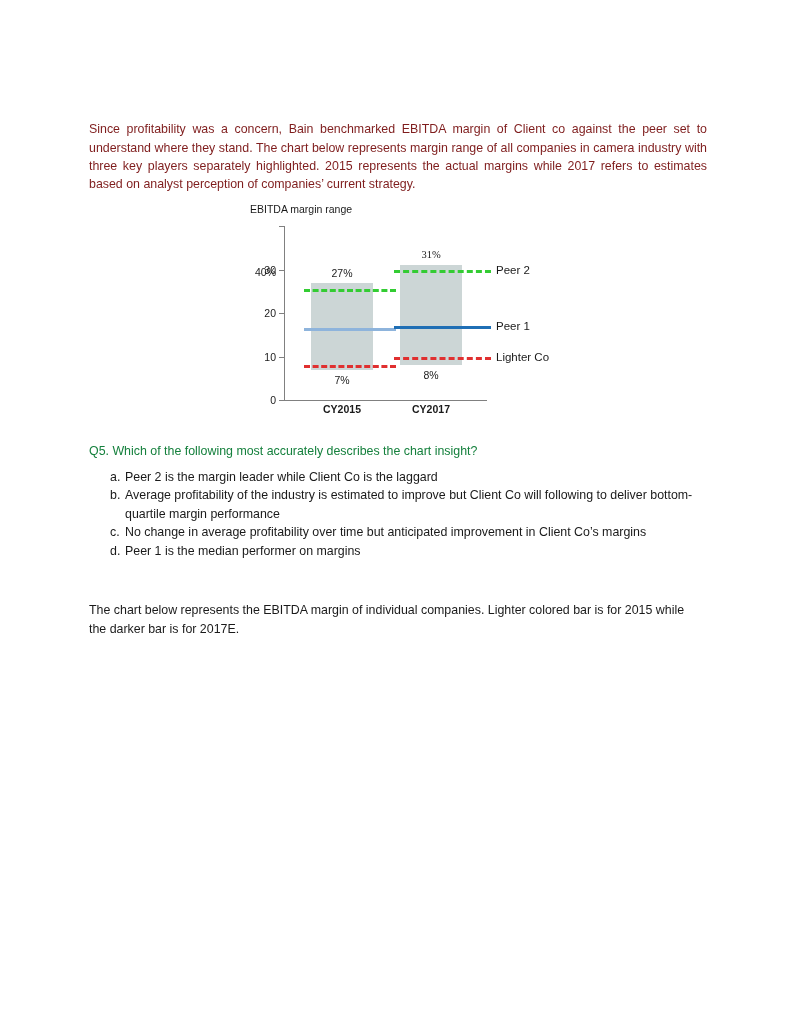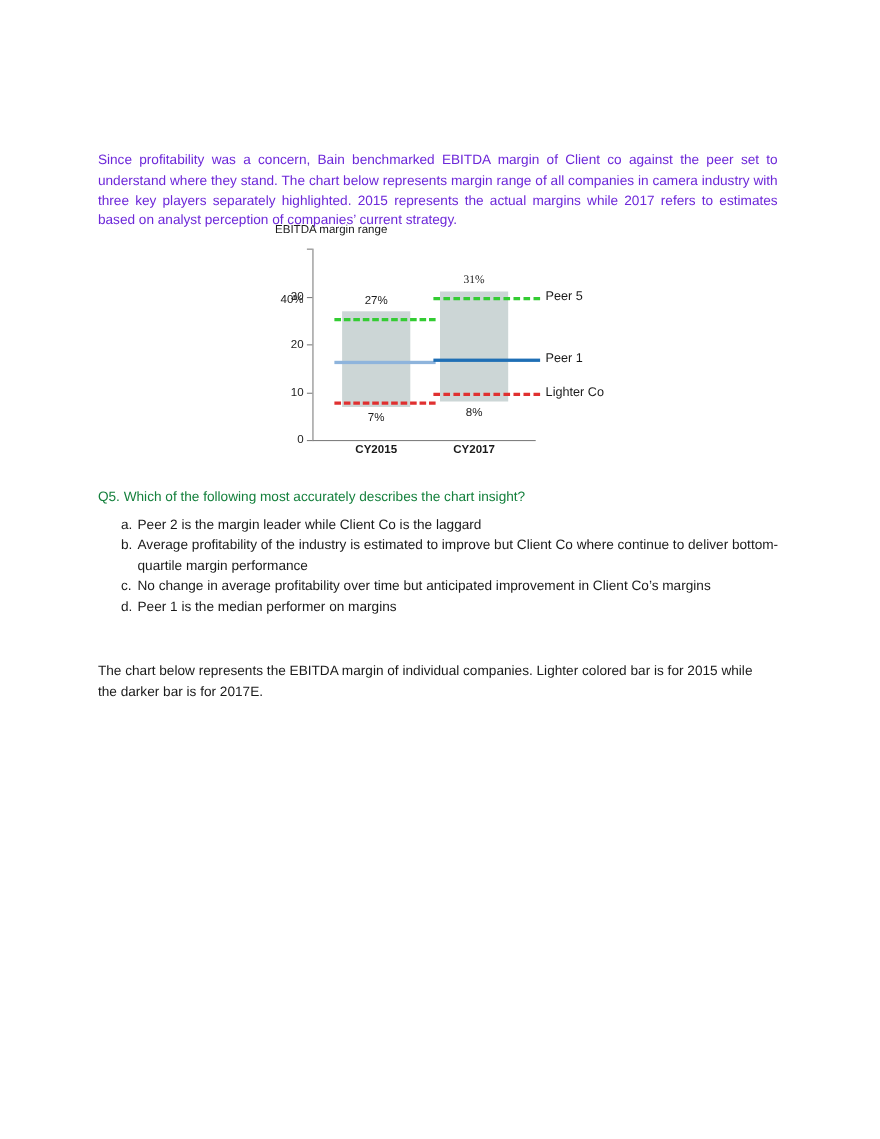--- a/index.html
+++ b/index.html
@@ -21,26 +21,26 @@
     left: 0; top: 0;
     width: 800px;
     height: 1035px;
     background: #ffffff;
   }
 
   
   .intro {
     position: absolute;
     left: 89px;
-    top: 124px;
+    top: 108px;
     width: 618px;
     font-size: 12.4px;
     line-height: 18.2px;
     text-align: justify;
-    color: #6d28d9;
+    color: #7f1d1d;
   }
 
   .question-block {
     position: absolute;
     left: 89px;
     top: 442px;
     width: 620px;
   }
   .question-stem {
     font-size: 12.4px;
@@ -210,38 +210,38 @@
           <div class="value-label" style="left: 96px; top: 170.55px;">7%</div>
           <div class="range-bar" style="left: 154px; top: 62.15px; width: 62px; height: 100.05px; background: rgb(204, 214, 214);"></div>
           <div class="value-label" style="left: 185px; top: 46.15px; font-family: Liberation Serif, serif;">31%</div>
           <div class="value-label" style="left: 185px; top: 166.2px;">8%</div>
           <div class="ref-line dashed" style="left: 58px; width: 92px; top: 86.075px; border-top-width: 3px; border-top-color: rgb(51, 204, 51);"></div>
           <div class="ref-line dashed" style="left: 148px; width: 97px; top: 66.5px; border-top-width: 3px; border-top-color: rgb(51, 204, 51);"></div>
           <div class="ref-line solid" style="left: 58px; width: 92px; top: 125.225px; border-top-width: 3px; border-top-color: rgb(142, 180, 220);"></div>
           <div class="ref-line solid" style="left: 148px; width: 97px; top: 123.05px; border-top-width: 3px; border-top-color: rgb(31, 111, 181);"></div>
           <div class="ref-line dashed" style="left: 58px; width: 92px; top: 162.2px; border-top-width: 3px; border-top-color: rgb(224, 48, 48);"></div>
           <div class="ref-line dashed" style="left: 148px; width: 97px; top: 153.5px; border-top-width: 3px; border-top-color: rgb(224, 48, 48);"></div>
-          <div class="legend-label" style="left: 250px; top: 66.5px;">Peer 5</div>
+          <div class="legend-label" style="left: 250px; top: 66.5px;">Peer 2</div>
           <div class="legend-label" style="left: 250px; top: 123.05px;">Peer 1</div>
           <div class="legend-label" style="left: 250px; top: 153.5px;">Lighter Co</div>
         </div>
     </div>
 
   </div>
 
   <div class="question-block">
     <div class="question-stem">Q5. Which of the following most accurately describes the chart insight?</div>
     <ul class="options" id="options-list">
         <li class="option">
           <span class="option-marker">a.</span>
           <span class="option-text">Peer 2 is the margin leader while Client Co is the laggard</span>
         </li>
         <li class="option">
           <span class="option-marker">b.</span>
-          <span class="option-text">Average profitability of the industry is estimated to improve but Client Co where continue to deliver bottom-quartile margin performance</span>
+          <span class="option-text">Average profitability of the industry is estimated to improve but Client Co will following to deliver bottom-quartile margin performance</span>
         </li>
         <li class="option">
           <span class="option-marker">c.</span>
           <span class="option-text">No change in average profitability over time but anticipated improvement in Client Co’s margins</span>
         </li>
         <li class="option">
           <span class="option-marker">d.</span>
           <span class="option-text">Peer 1 is the median performer on margins</span>
         </li>
       </ul>

